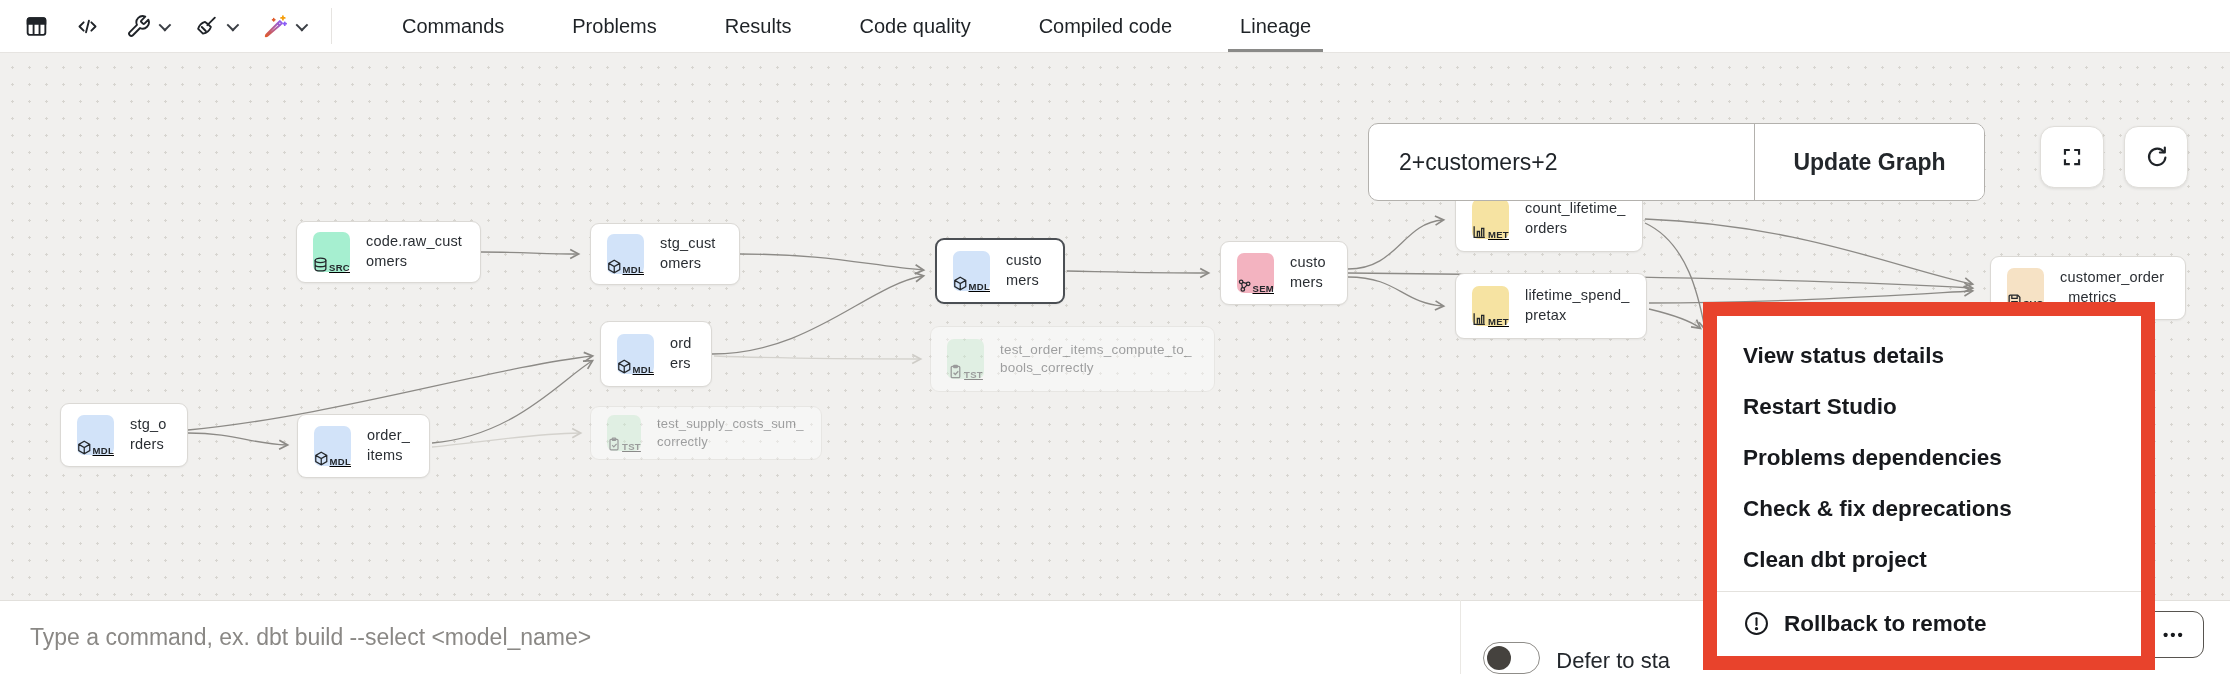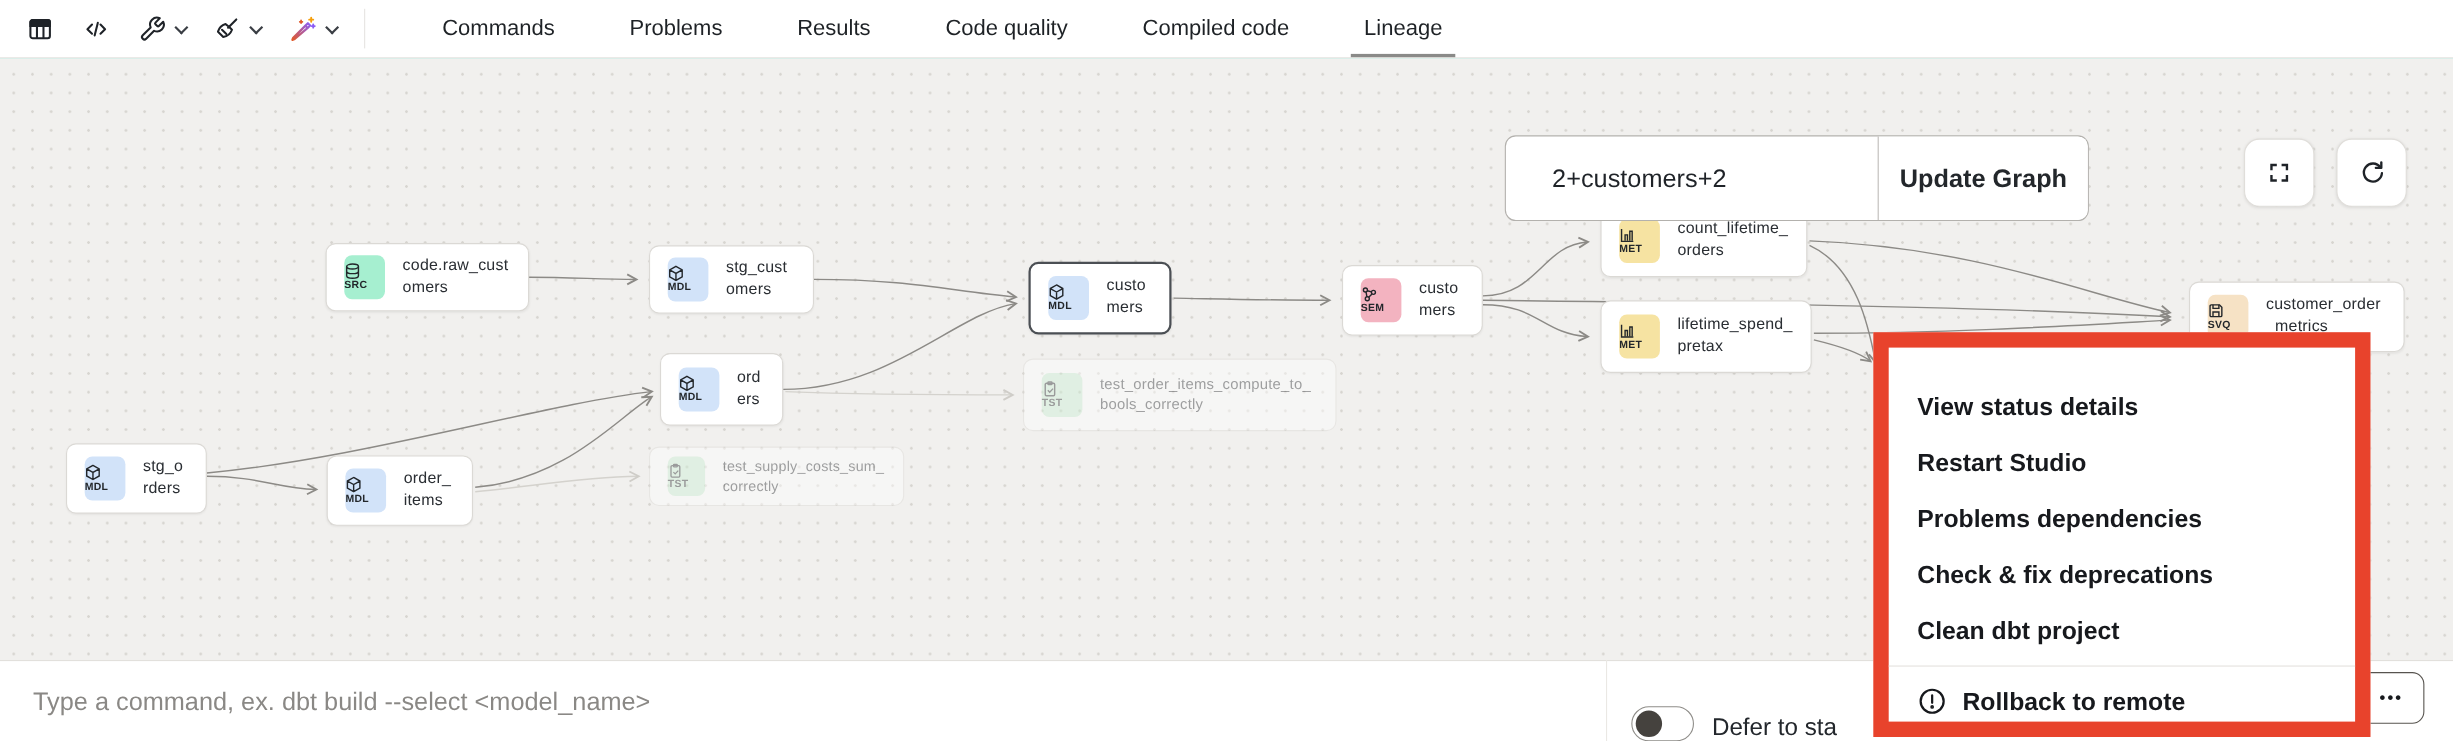--- a/index.html
+++ b/index.html
@@ -1,17 +1,17 @@
 <!DOCTYPE html>
 <html><head>
 <meta charset="utf-8">
 <style>
   * { margin:0; padding:0; box-sizing:border-box; }
   html,body { width:2230px; height:674px; font-family:"Liberation Sans", sans-serif; }
-  #app { position:relative; width:2230px; height:674px; overflow:hidden; background:#5eead4; }
+  #app { position:relative; width:2230px; height:674px; overflow:hidden; background:#d946ef; }
 
   
   .topbar { position:absolute; left:0; top:0; width:2230px; height:53px; background:#FFFFFF;
             border-bottom:1px solid #E6E4E1; display:flex; align-items:center; z-index:40; }
   .tool-group { display:flex; align-items:center; gap:26px; padding-left:24px; }
   .tool-btn { display:flex; align-items:center; gap:8px; cursor:pointer; color:#1F2328; }
   .tool-btn svg { display:block; }
   .chev { width:9px; height:9px; border-right:2px solid #3A3E44; border-bottom:2px solid #3A3E44;
           transform:rotate(45deg) translateY(-2px); }
   .vdivider { width:1px; height:36px; background:#E6E4E1; margin-left:26px; }
@@ -27,49 +27,49 @@
             background-image:radial-gradient(#D7D5D0 1.2px, transparent 1.3px);
             background-size:17px 17px; background-position:4px 6px; }
   .edges { position:absolute; left:0; top:0; z-index:1; }
 
   .node { position:absolute; z-index:3; background:#FFFFFF; border:1px solid #DBD9D5; border-radius:9px;
           box-shadow:0 1px 2px rgba(0,0,0,.05); display:flex; align-items:center; gap:16px;
           padding:0 16px; cursor:pointer; }
   .node.selected { border:2px solid #4B4F54; }
   .node.ghost { opacity:.42; box-shadow:none; }
   .nlabel { font-size:14.5px; color:#2A2E33; letter-spacing:.2px; line-height:1.35; word-break:break-all; }
-  .badge { flex:none; width:37px; height:40px; border-radius:7px; display:flex; flex-direction:column;
-           align-items:flex-start; justify-content:center; gap:1px; }
+  .badge { flex:none; width:37px; height:40px; border-radius:7px; display:flex; flex-direction:row;
+           align-items:flex-end; justify-content:center; gap:1px;text-decoration:underline; }
   .badge .bcode { font-size:9.5px; font-weight:bold; color:#23272B; letter-spacing:.3px; line-height:1; }
   .badge svg { display:block; }
   .badge.src { background:#A6EFD0; }
   .badge.mdl { background:#D2E3F9; }
   .badge.sem { background:#F3B3C0; }
   .badge.met { background:#F6E3A2; }
   .badge.svq { background:#F6E2C5; }
   .badge.tst { background:#CBEFD4; }
 
   
-  .search-control { position:absolute; left:1368px; top:70px; width:531px; height:78px; z-index:8;
+  .search-control { position:absolute; left:1368px; top:70px; width:617px; height:78px; z-index:8;
                     background:#FFFFFF; border:1.5px solid #B3B1AD; border-radius:10px;
-                    display:flex; align-items:stretch; overflow:hidden;padding-left:12px; }
+                    display:flex; align-items:stretch; overflow:hidden; }
   .search-input { flex:1; display:flex; align-items:center; padding-left:30px; font-size:23px;
                   color:#1F2328; border:none; outline:none; background:transparent; }
   .search-sep { width:1.5px; background:#B3B1AD; }
   .update-btn { width:229px; display:flex; align-items:center; justify-content:center;
                 font-size:23px; font-weight:bold; color:#23272B; cursor:pointer; background:#FFFFFF; }
 
   .icon-btn { position:absolute; width:64px; height:62px; background:#FFFFFF; border:1px solid #E0DEDA;
               border-radius:14px; box-shadow:0 1px 3px rgba(0,0,0,.09); display:flex; align-items:center;
               justify-content:center; cursor:pointer; z-index:8; }
 
   
   .menu { position:absolute; left:1703px; top:302px; width:452px; height:368px; z-index:60;
           background:#FFFFFF; border:14px solid #E8432C; }
-  .menu-inner { padding:28px 0 8px; }
+  .menu-inner { padding:14px 0 8px; }
   .menu-item { height:51px; display:flex; align-items:center; gap:14px; padding:0 26px;
                font-size:22.5px; font-weight:bold; color:#17191D; cursor:pointer; white-space:nowrap; }
   .menu-divider { height:1px; background:#E4E2DE; margin:6px 0; }
   .menu-item svg { flex:none; display:block; }
 
   
   .bottombar { position:absolute; left:0; top:600px; width:2230px; height:74px; background:#FFFFFF;
                border-top:1px solid #E2E0DC; display:flex; align-items:flex-end; z-index:20; }
   .cmd-input { flex:1; height:100%; border:none; outline:none; background:transparent;
                padding-left:30px; font-size:23px; color:#3A3E42; font-family:"Liberation Sans",sans-serif; }

